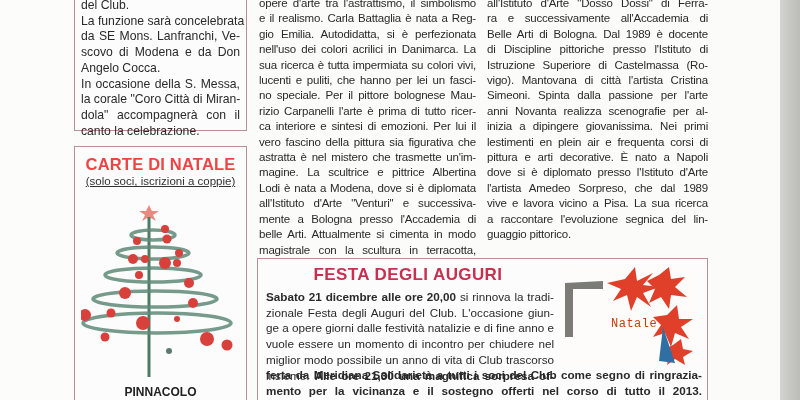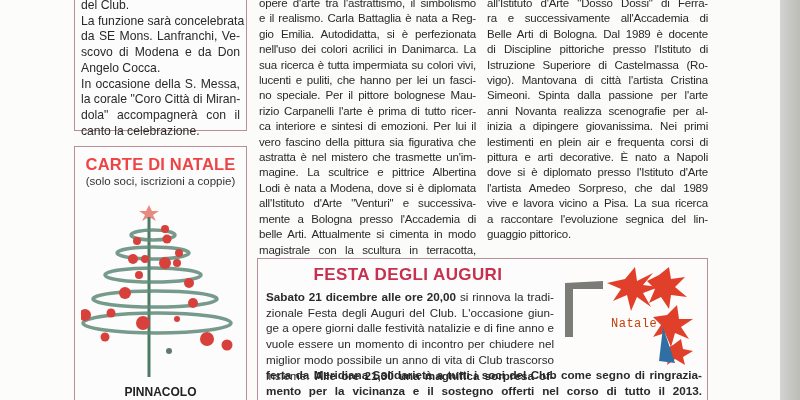--- a/index.html
+++ b/index.html
@@ -31,21 +31,21 @@
     .col .line { display:block; white-space:nowrap; text-align:justify; text-align-last:justify; }
     .col .line.last { text-align-last:left; }
     .box-top .line { display:block; white-space:nowrap; text-align-last:justify; font-size:12.2px; line-height:15.7px; }
     .box-top .line.last { text-align-last:left; }
     .carte-title {
       position:absolute; left:0; top:8px; width:100%; text-align:center;
       font-weight:bold; font-size:16.5px; color:#ef4444; letter-spacing:0.2px;
     }
     .carte-sub {
       position:absolute; left:0; top:28px; width:100%; text-align:center;
-      font-size:11.5px; color:#333;
+      font-size:11.5px; color:#333;text-decoration:underline;
     }
     .tree { position:absolute; left:6px; top:52px; width:160px; height:180px; }
     .pinnacolo {
       position:absolute; left:0; top:238px; width:100%; text-align:center;
       font-weight:bold; font-size:12px; color:#222;
     }
     .festa-title {
       position:absolute; left:0; top:6px; width:300px; text-align:center;
       font-weight:bold; font-size:17px; color:#c7304f; letter-spacing:0.4px;
     }

